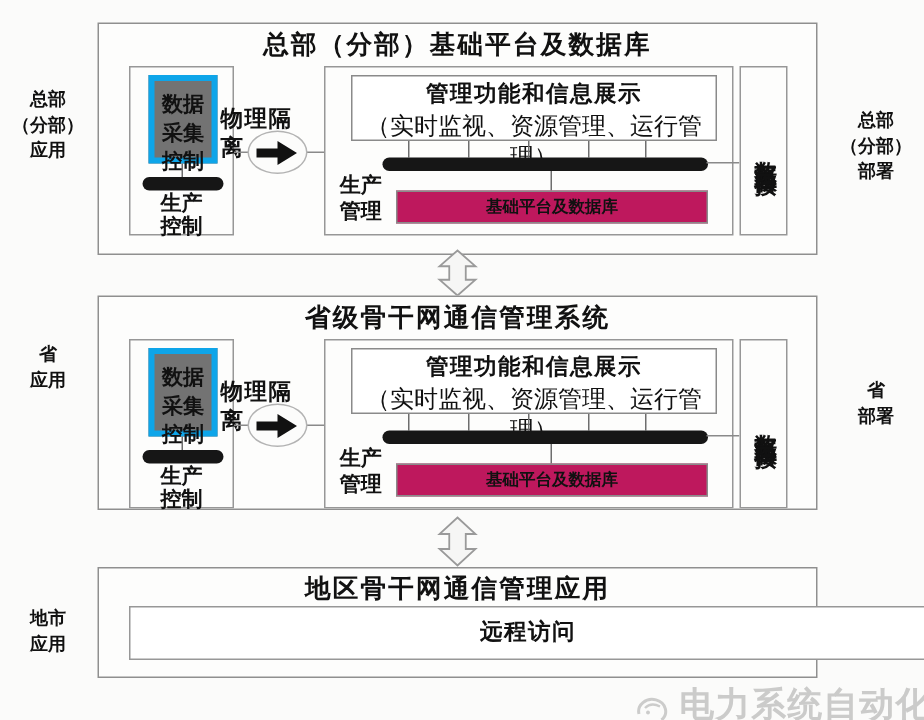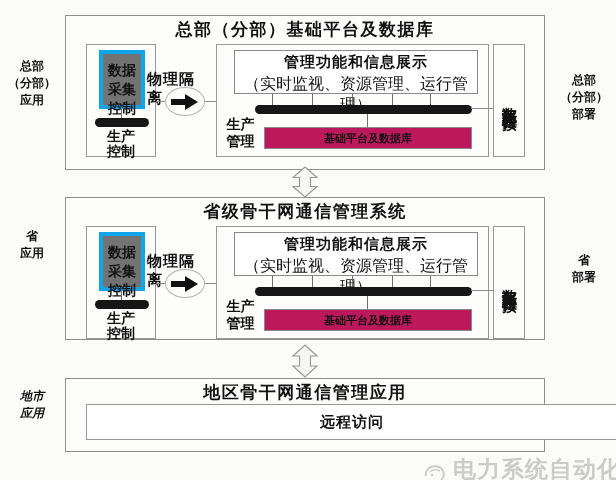--- a/index.html
+++ b/index.html
@@ -10,21 +10,21 @@
     background:#fbfbfa; overflow:hidden; color:#111;
   }
 
   
   .side-label {
     position:absolute; width:64px; text-align:center;
     font-size:12px; font-weight:700; line-height:17px; white-space:pre-line;
   }
   #lbl-hq-app   { left:0;   top:58px;  }
   #lbl-prov-app { left:0;   top:228px; }
-  #lbl-city-app { left:0;   top:388px;font-style:italic; }
+  #lbl-city-app { left:0;   top:404px; }
   #lbl-hq-dep   { left:552px; top:72px;  }
   #lbl-prov-dep { left:552px; top:252px; }
 
   
   .sec { position:absolute; left:65px; width:480px; border:1px solid #8f8f8f; background:#fdfdfc; }
   #sec-hq   { top:15px;  height:155px; }
   #sec-prov { top:197px; height:143px; }
   #sec-city { top:378px; height:74px;  }
   .sec-title {
     position:absolute; top:2px; left:0; right:0; text-align:center;

